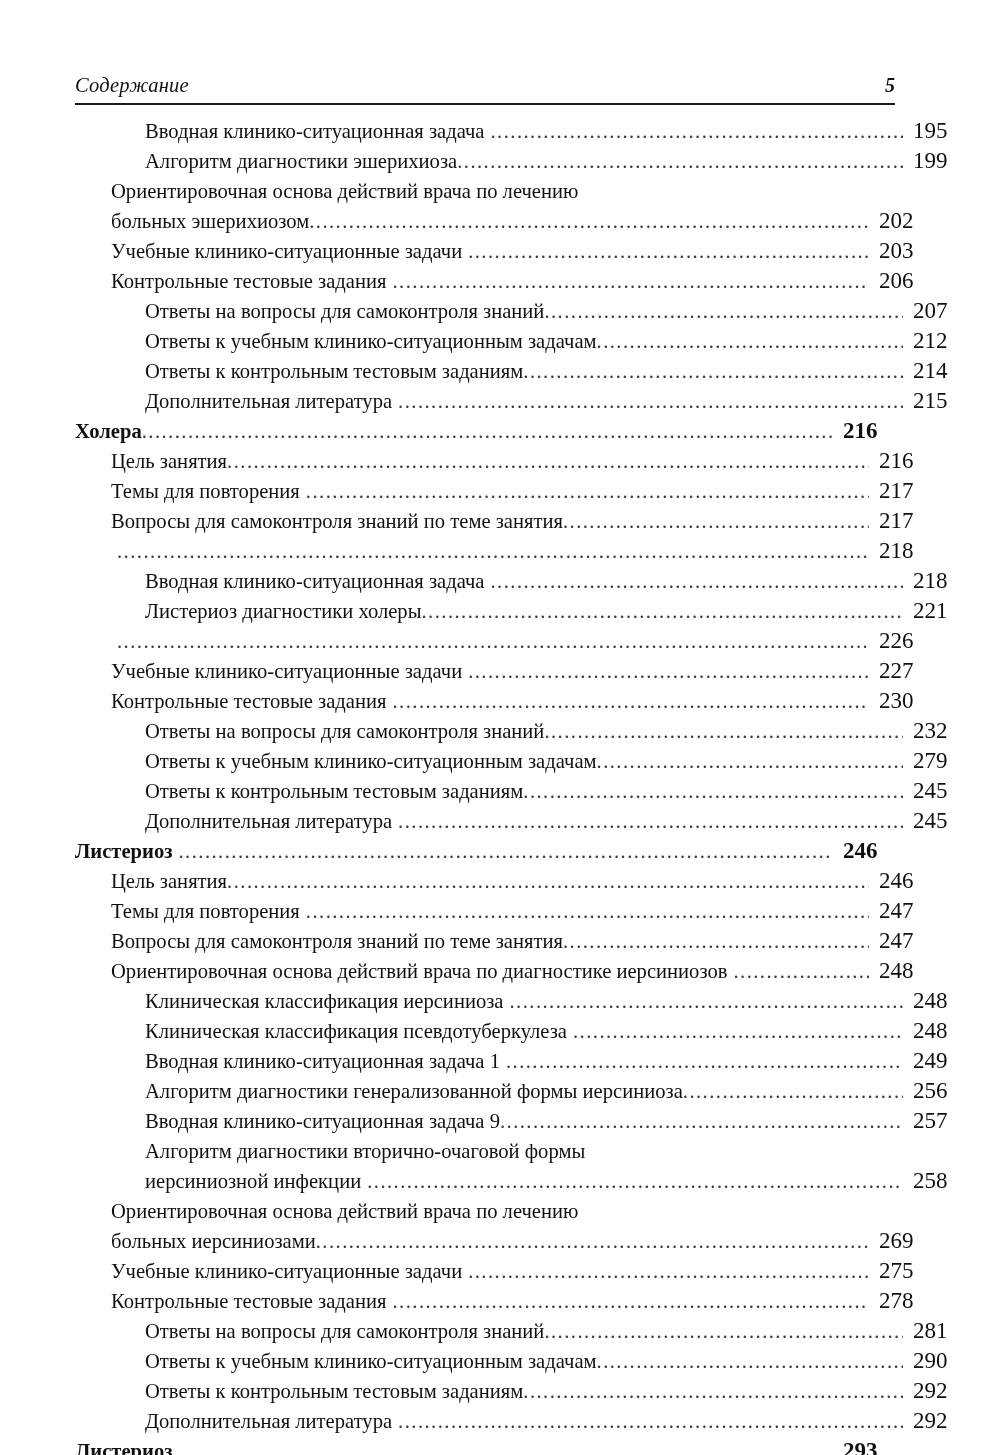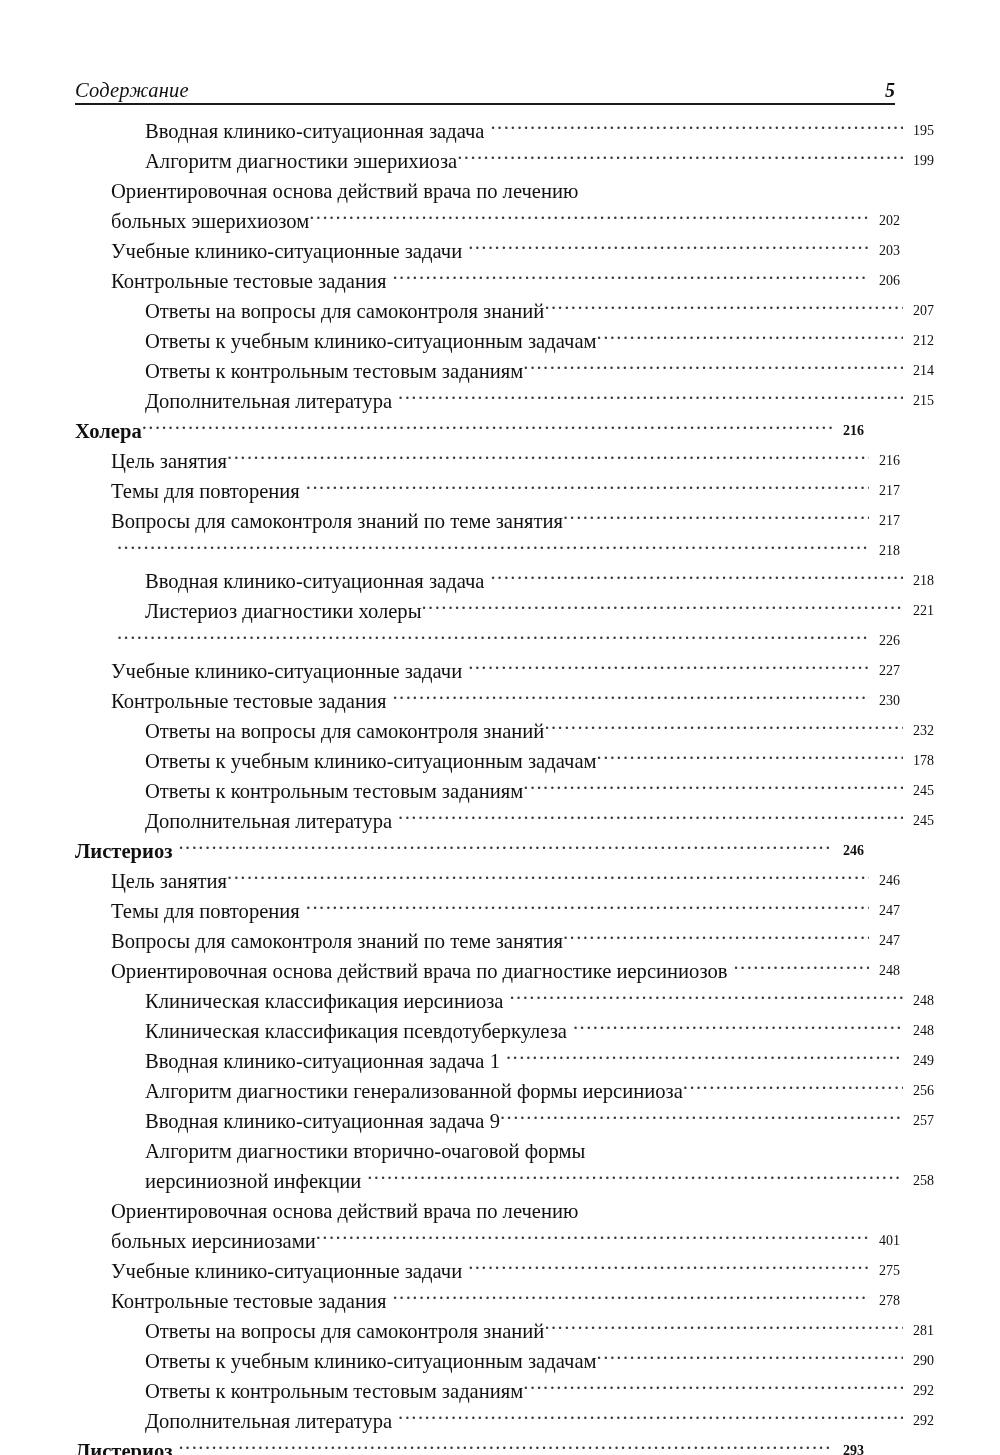--- a/index.html
+++ b/index.html
@@ -25,21 +25,21 @@
   }
 
   
   .header {
     position: absolute;
     left: 75px;
     top: 68px;
     width: 820px;
     height: 34px;
     display: flex;
-    align-items: flex-end;
+    align-items: center;
     justify-content: space-between;
   }
   .header-title {
     font-style: italic;
     font-size: 20.5px;
     letter-spacing: 0.2px;
     white-space: nowrap;
   }
   .header-pageno {
     font-style: italic;
@@ -58,21 +58,21 @@
   
   .toc {
     position: absolute;
     left: 75px;
     top: 116px;
     width: 820px;
   }
 
   .toc-entry {
     display: flex;
-    align-items: flex-start;
+    align-items: flex-end;
     width: 100%;
     font-size: 20.6px;
     line-height: 30px;
     white-space: nowrap;
   }
 
   
   .lvl0 { padding-left: 0px; }
   .lvl1 { padding-left: 36px; }
   .lvl2 { padding-left: 70px; }
@@ -105,21 +105,21 @@
     color: #3a3a3a;
   }
   
   .tight > .entry-dots { margin-left: 0px; }
   .gap   > .entry-dots { margin-left: 6px; }
 
   .entry-page {
     flex: 0 0 52px;
     text-align: left;
     padding-left: 10px;
-    font-size: 14px;
+    font-size: 23px;
   }
 
   
   .toc-entry.cont .entry-dots,
   .toc-entry.cont .entry-page { visibility: hidden; }
   .toc-entry.cont .entry-dots::after { content: ""; }
 
   
 </style>
 </head>
@@ -233,21 +233,21 @@
         <span class="entry-page">230</span>
       </div>
       <div class="toc-entry lvl2 tight">
         <span class="entry-label">Ответы на вопросы для самоконтроля знаний</span>
         <span class="entry-dots"></span>
         <span class="entry-page">232</span>
       </div>
       <div class="toc-entry lvl2 tight">
         <span class="entry-label">Ответы к учебным клинико-ситуационным задачам</span>
         <span class="entry-dots"></span>
-        <span class="entry-page">178</span>
+        <span class="entry-page">279</span>
       </div>
       <div class="toc-entry lvl2 tight">
         <span class="entry-label">Ответы к контрольным тестовым заданиям</span>
         <span class="entry-dots"></span>
         <span class="entry-page">245</span>
       </div>
       <div class="toc-entry lvl2 gap">
         <span class="entry-label">Дополнительная литература</span>
         <span class="entry-dots"></span>
         <span class="entry-page">245</span>
@@ -313,21 +313,21 @@
         <span class="entry-page">258</span>
       </div>
       <div class="toc-entry lvl1 cont tight">
         <span class="entry-label">Ориентировочная основа действий врача по лечению</span>
         <span class="entry-dots"></span>
         <span class="entry-page"></span>
       </div>
       <div class="toc-entry lvl1 tight">
         <span class="entry-label">больных иерсиниозами</span>
         <span class="entry-dots"></span>
-        <span class="entry-page">401</span>
+        <span class="entry-page">269</span>
       </div>
       <div class="toc-entry lvl1 gap">
         <span class="entry-label">Учебные клинико-ситуационные задачи</span>
         <span class="entry-dots"></span>
         <span class="entry-page">275</span>
       </div>
       <div class="toc-entry lvl1 gap">
         <span class="entry-label">Контрольные тестовые задания</span>
         <span class="entry-dots"></span>
         <span class="entry-page">278</span>

